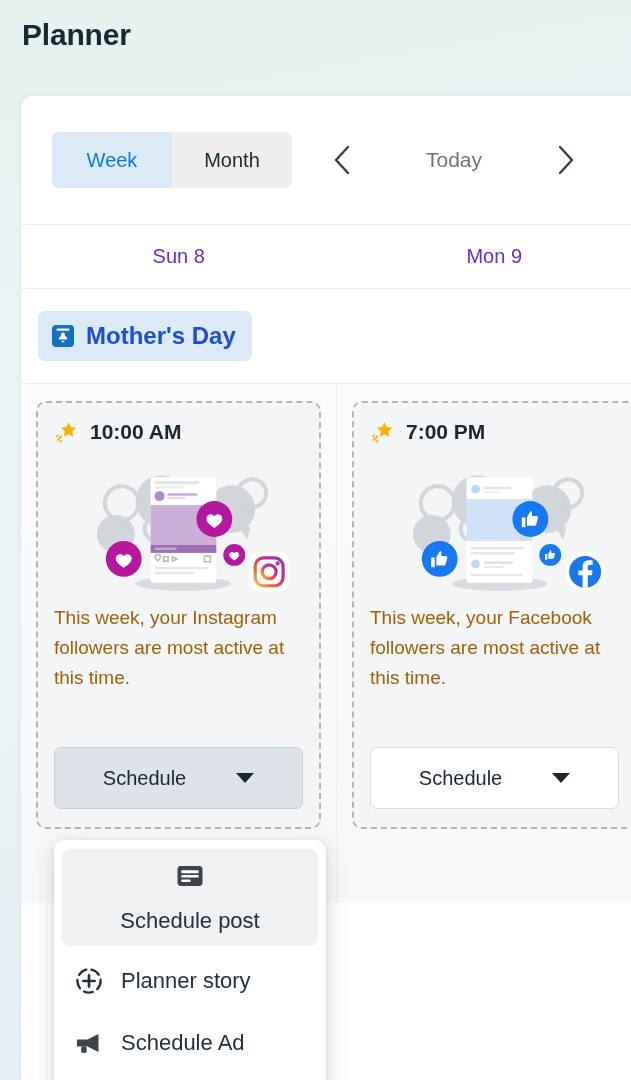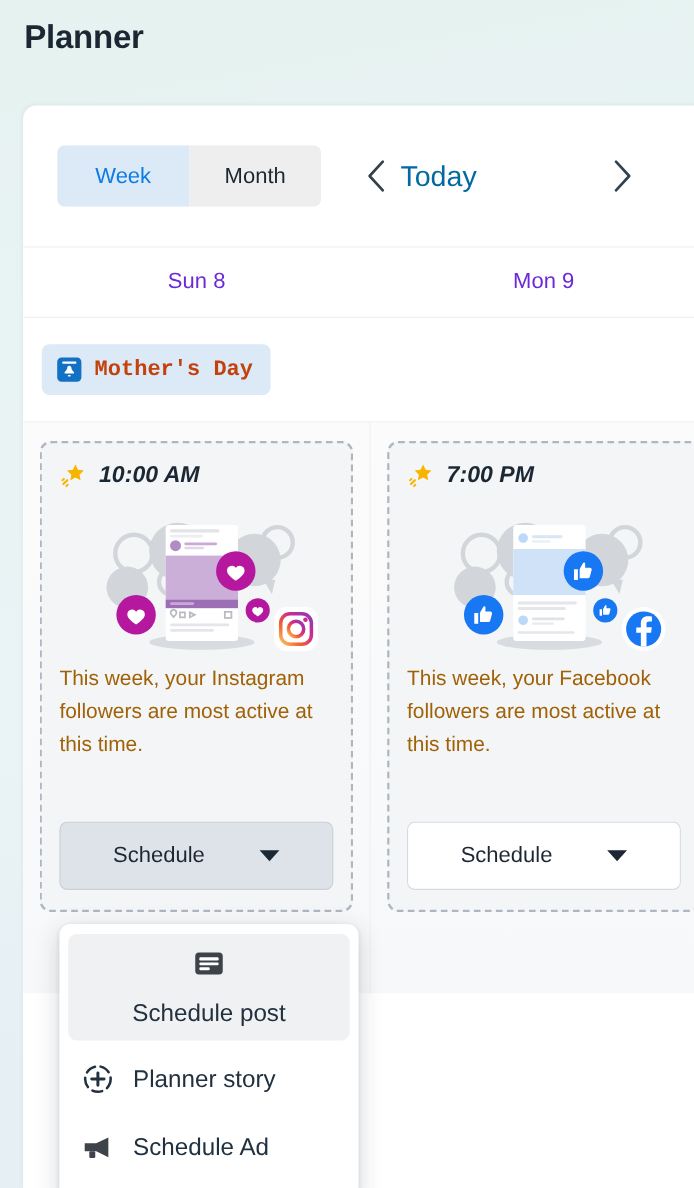--- a/index.html
+++ b/index.html
@@ -67,24 +67,24 @@
     align-items: center;
     margin-left: 28px;
   }
   .nav-arrow {
     width: 44px; height: 44px;
     display: flex; align-items: center; justify-content: center;
     background: none; border: none; cursor: pointer;
   }
   .nav-arrow svg { display: block; }
   #today-label {
-    font-size: 26px;
-    color: #0369a1;
+    font-size: 21px;
+    color: #737373;
     width: 180px;
-    text-align: left;
+    text-align: center;
   }
 
   
   #day-header-row {
     display: flex;
     border-top: 1px solid #edeff2;
     height: 64px;
   }
   .day-col-head {
     flex: 1;
@@ -107,24 +107,23 @@
   #event-motherspday {
     display: inline-flex;
     align-items: center;
     gap: 11px;
     background: #dce9f7;
     border-radius: 7px;
     padding: 11px 16px 11px 13px;
     cursor: pointer;
   }
   #event-motherspday .evt-label {
-    font-size: 20px;
+    font-size: 24px;
     font-weight: bold;
-    color: #c2410c;
-    font-family: Liberation Mono, monospace;
+    color: #1d4ed8;
   }
   .evt-icon { width: 24px; height: 24px; display: block; }
 
   
   #suggestion-grid {
     display: flex;
     border-top: 1px solid #edeff2;
     height: 520px;
     position: relative;
     background: linear-gradient(180deg,#fbfbfc 0%, #f7f8f9 100%);
@@ -143,21 +142,20 @@
     padding: 16px 16px 18px 16px;
     height: 428px;
     display: flex;
     flex-direction: column;
   }
   .card-time-row {
     display: flex;
     align-items: center;
     gap: 10px;
     margin-bottom: 4px;
-    font-style: italic;
   }
   .card-time {
     font-size: 21px;
     font-weight: bold;
     color: #1b2733;
   }
   .sparkle-icon { width: 26px; height: 26px; display:block; }
 
   .card-illus { height: 140px; margin: 8px 0 6px; }
   .card-illus svg { display: block; width: 100%; height: 100%; }

